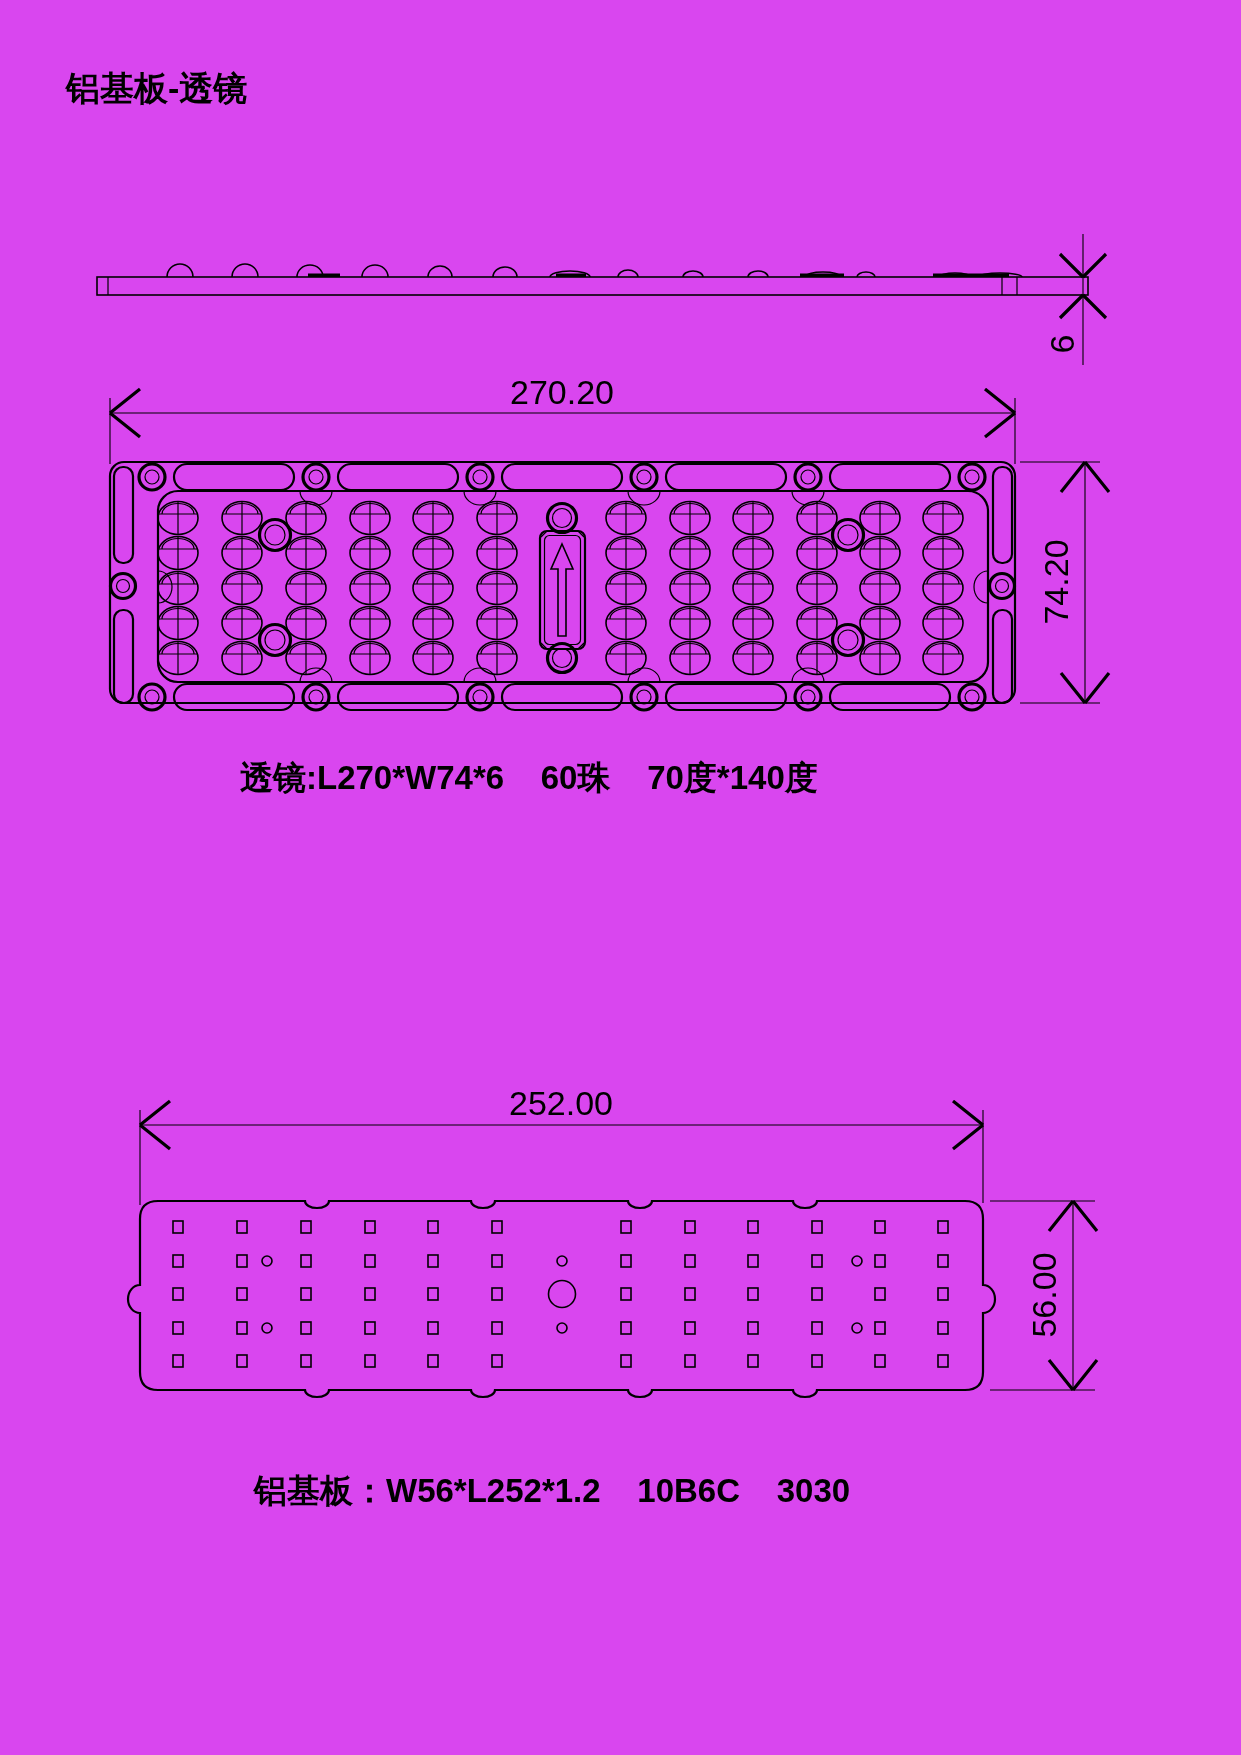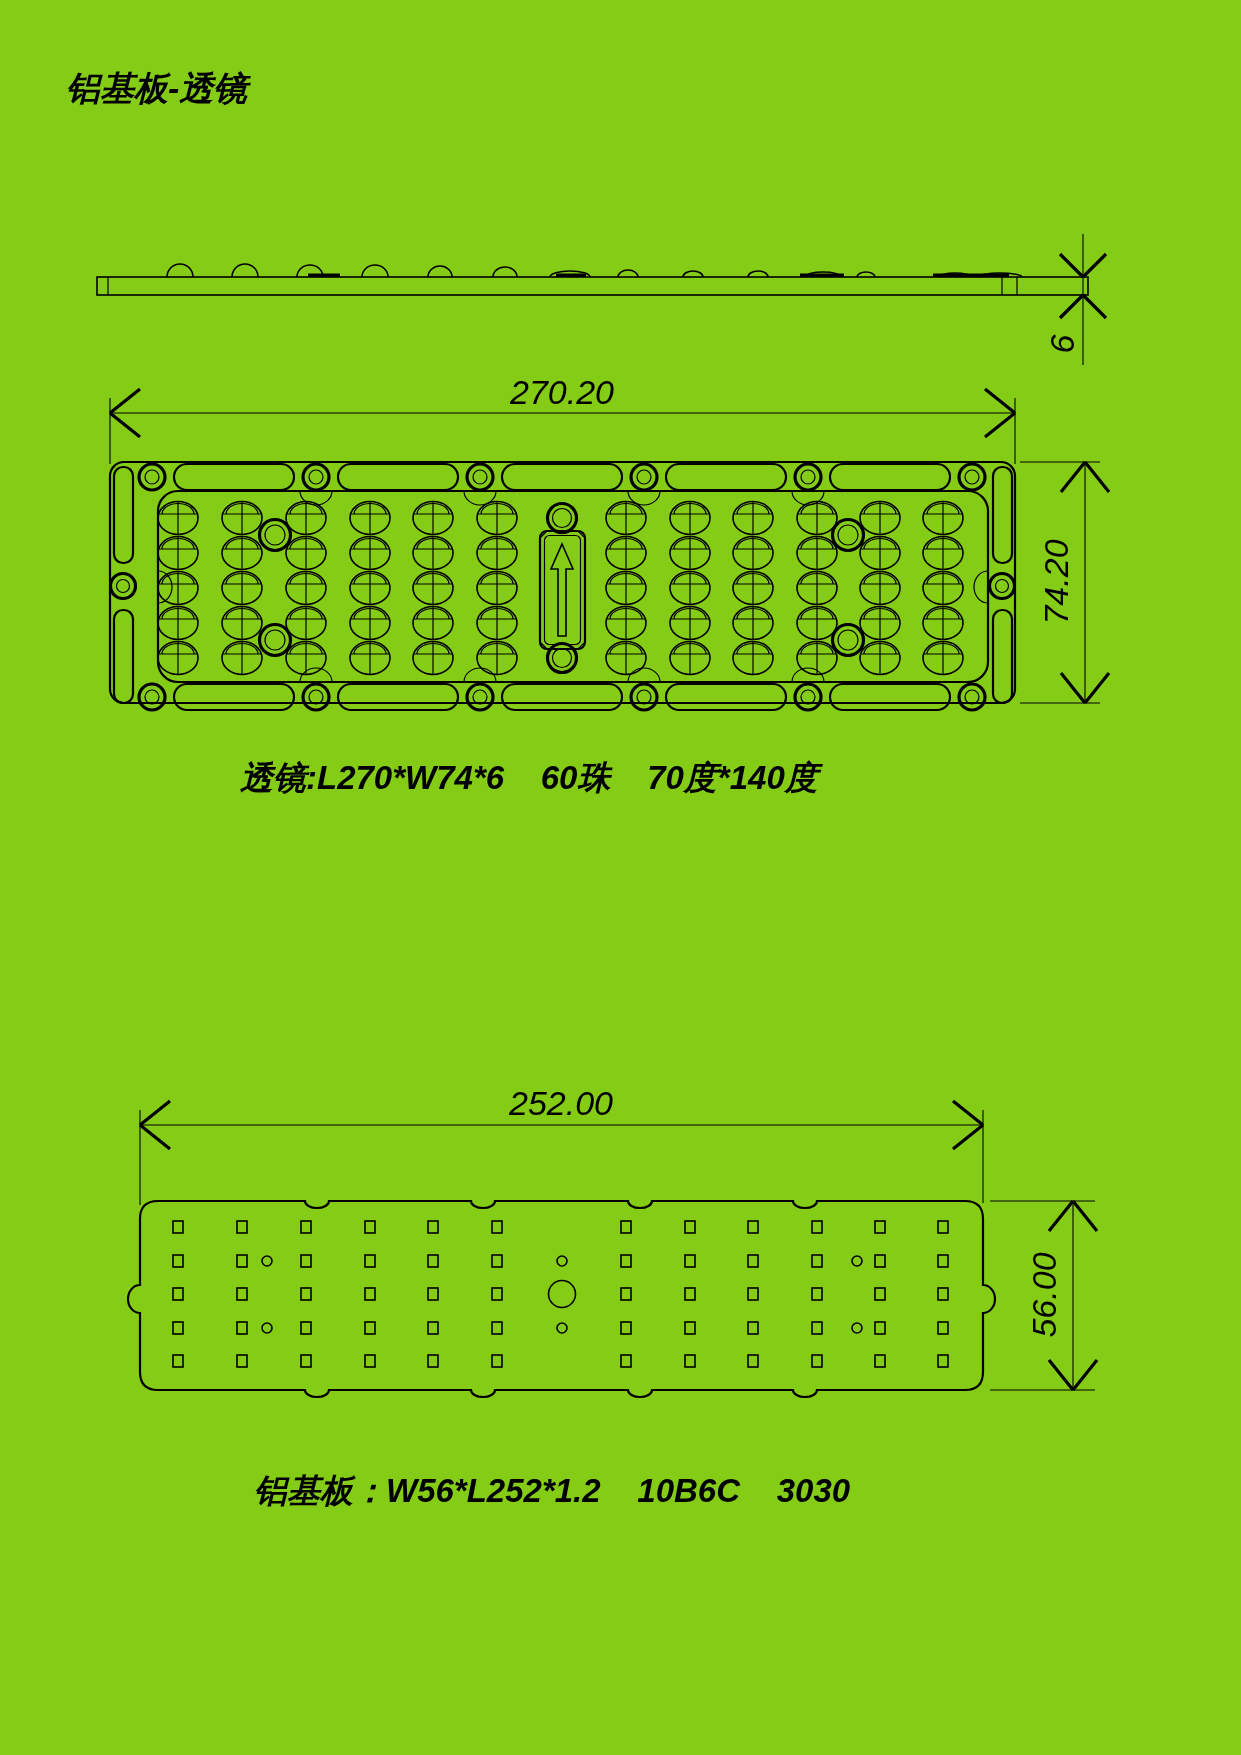--- a/index.html
+++ b/index.html
@@ -1,16 +1,16 @@
 <!DOCTYPE html>
 <html><head>
 <meta charset="utf-8">
 <style>
   html,body{margin:0;padding:0;background:#ffffff;}
-  .page{position:relative;width:1241px;height:1755px;background:#84cc16;overflow:hidden;font-style:italic;}
+  .page{position:relative;width:1241px;height:1755px;background:#d946ef;overflow:hidden;}
   svg text{fill:#000;font-family:"Liberation Sans","DejaVu Sans",sans-serif;}
   .title{font-size:34px;font-weight:600;}
   .num{font-size:34px;font-weight:400;}
   .cap{font-size:33px;font-weight:600;}
   .l1{fill:none;stroke:#000;stroke-width:1.2;}
   .l15{fill:none;stroke:#000;stroke-width:1.6;}
   .l2{fill:none;stroke:#000;stroke-width:2.2;}
   .l3{fill:none;stroke:#000;stroke-width:3.2;}
   .dim{fill:none;stroke:#000;stroke-width:1.1;}
   .arr{fill:none;stroke:#000;stroke-width:3.2;}

